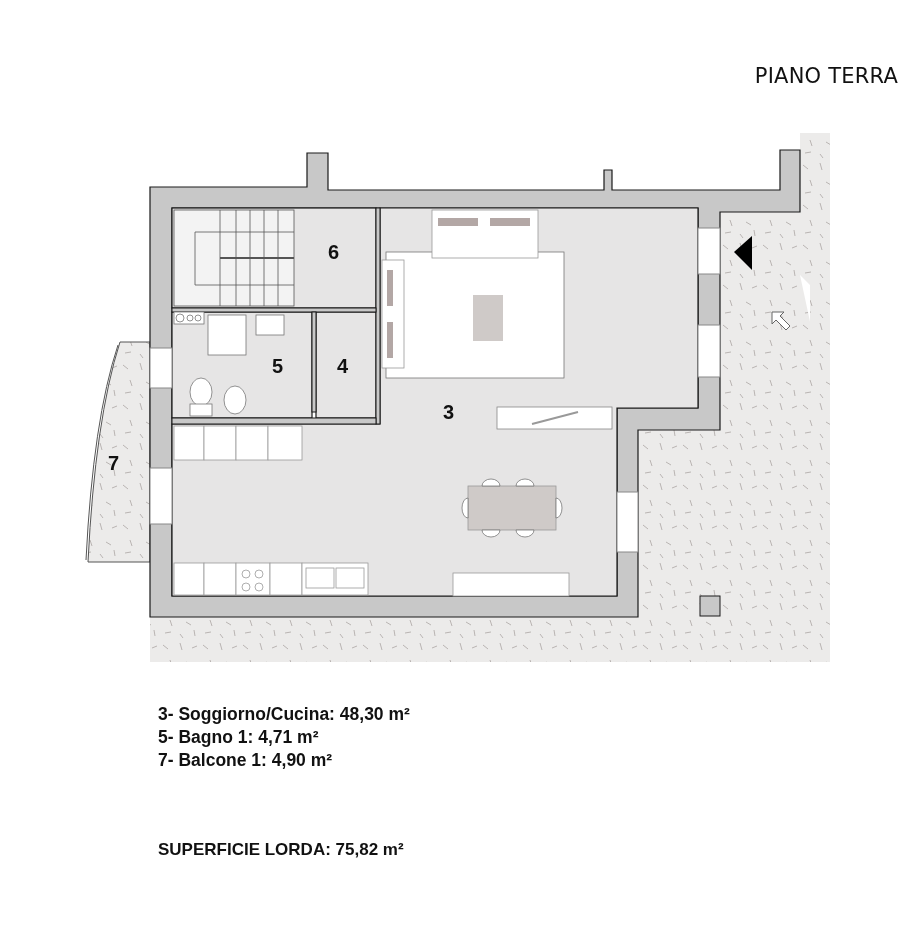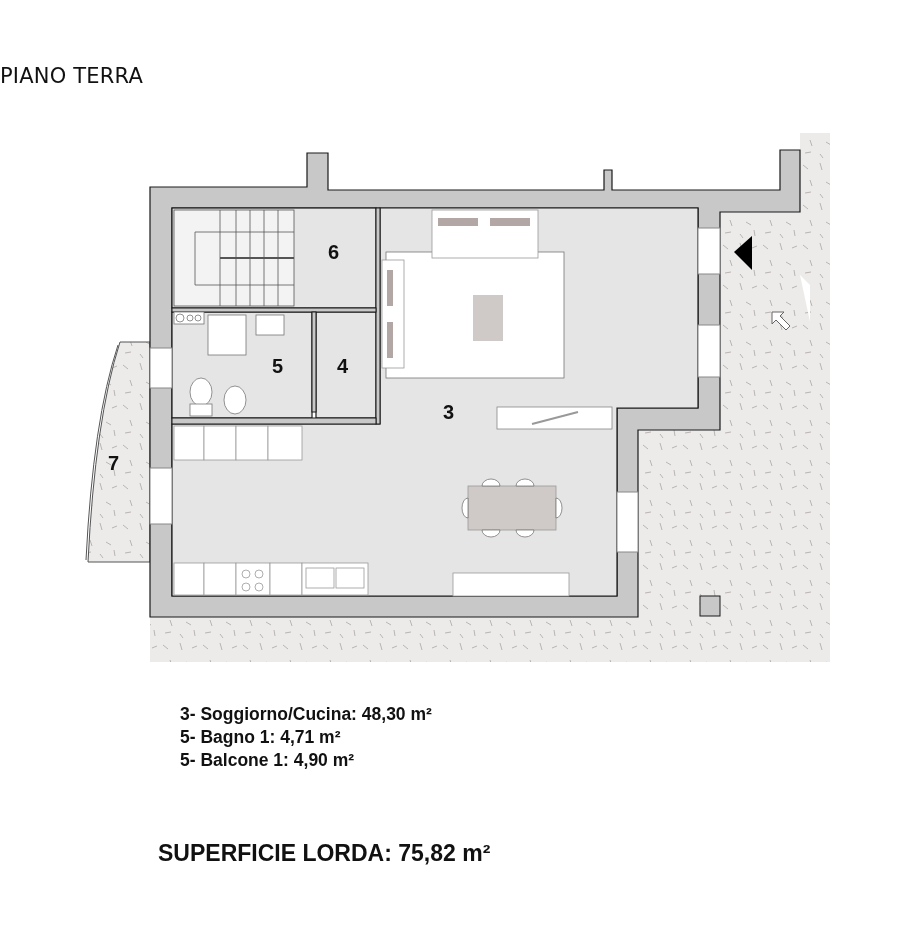--- a/index.html
+++ b/index.html
@@ -1,21 +1,21 @@
 <!DOCTYPE html>
 <html><head>
 <meta charset="utf-8">
 <style>
   html,body{margin:0;padding:0;background:#fff;}
   body{width:898px;height:927px;position:relative;overflow:hidden;font-family:"Liberation Sans",sans-serif;}
-  .title{position:absolute;left:0;width:898px;top:64px;text-align:left;font-size:21px;color:#111;font-family:"DejaVu Sans",sans-serif;letter-spacing:0.2px;}
+  .title{position:absolute;left:0;width:898px;top:64px;text-align:right;font-size:21px;color:#111;font-family:"DejaVu Sans",sans-serif;letter-spacing:0.2px;}
   svg.plan{position:absolute;left:0;top:0;}
   .legend{position:absolute;left:158px;top:703px;font-size:17.5px;font-weight:bold;color:#111;line-height:23px;}
-  .legend div{white-space:nowrap;margin-left:22px;}
-  .total{position:absolute;left:158px;top:840px;font-size:23px;font-weight:bold;color:#111;}
+  .legend div{white-space:nowrap;}
+  .total{position:absolute;left:158px;top:840px;font-size:17px;font-weight:bold;color:#111;}
   .rlabel{font-family:"Liberation Sans",sans-serif;font-weight:bold;font-size:20px;fill:#111;}
 </style>
 </head>
 <body>
 
 <div class="title">PIANO TERRA</div>
 
 <svg class="plan" width="898" height="700" viewBox="0 0 898 700">
   <defs>
     <pattern id="speck" width="40" height="40" patternUnits="userSpaceOnUse">
@@ -145,15 +145,15 @@
   <text class="rlabel" x="328" y="259">6</text>
   <text class="rlabel" x="272" y="373">5</text>
   <text class="rlabel" x="337" y="373">4</text>
   <text class="rlabel" x="443" y="419">3</text>
   <text class="rlabel" x="108" y="470">7</text>
 </svg>
 
 <div class="legend">
   <div>3- Soggiorno/Cucina: 48,30 m²</div>
   <div>5- Bagno 1: 4,71 m²</div>
-  <div>5- Balcone 1: 4,90 m²</div>
+  <div>7- Balcone 1: 4,90 m²</div>
 </div>
 <div class="total">SUPERFICIE LORDA: 75,82 m²</div>
 
 </body></html>

